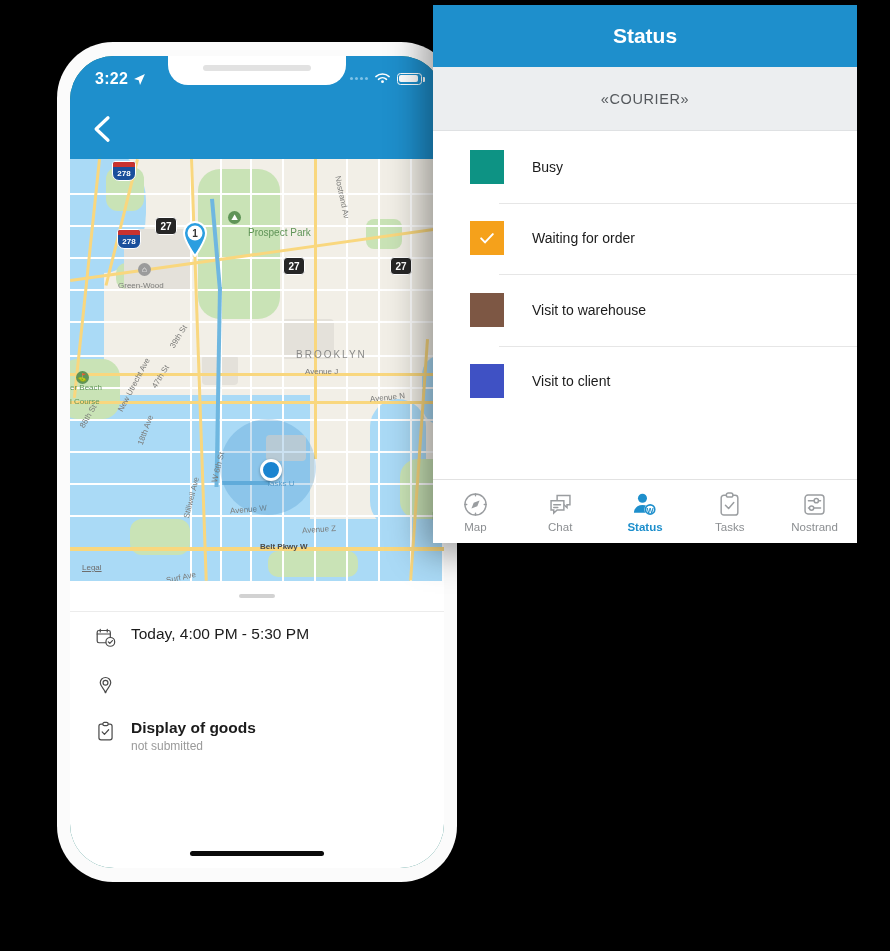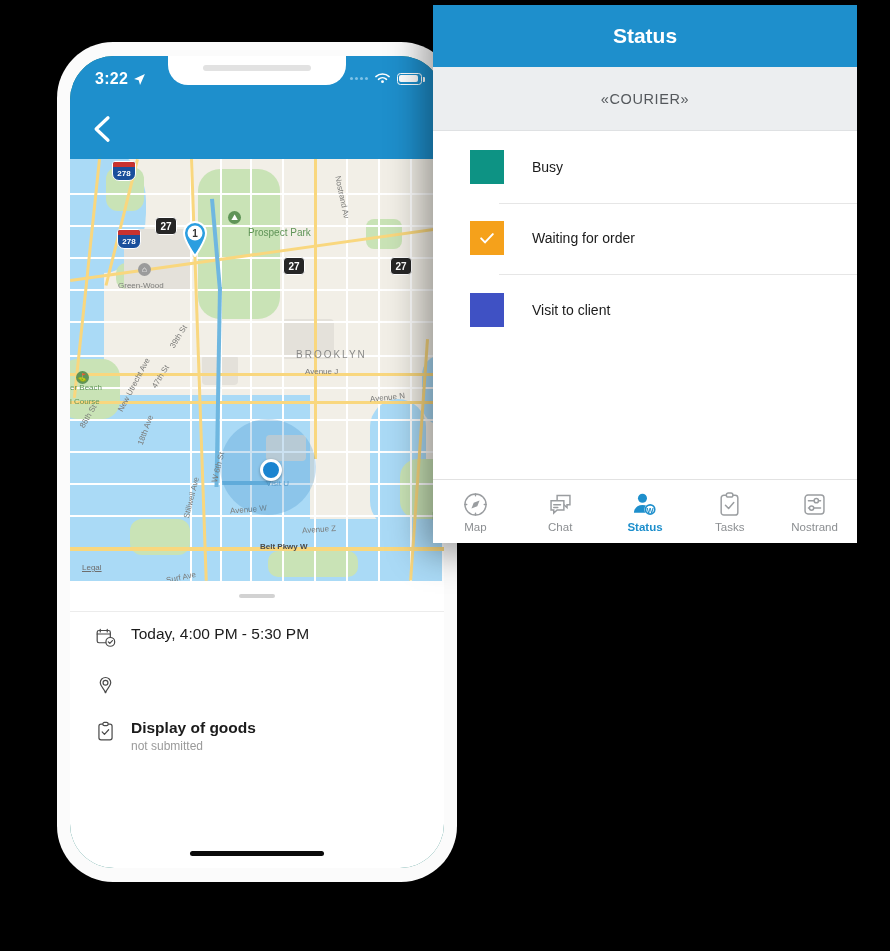--- a/index.html
+++ b/index.html
@@ -349,21 +349,21 @@
         <div class="maplabel" style="left:272px;top:16px;transform:rotate(78deg);transform-origin:0 0">Nostrand Av</div>
         <div class="maplabel" style="left:46px;top:250px;transform:rotate(-62deg);transform-origin:0 0">New Utrecht Ave</div>
         <div class="maplabel" style="left:98px;top:186px;transform:rotate(-58deg);transform-origin:0 0">39th St</div>
         <div class="maplabel" style="left:80px;top:226px;transform:rotate(-58deg);transform-origin:0 0">47th St</div>
         <div class="maplabel" style="left:8px;top:266px;transform:rotate(-60deg);transform-origin:0 0">86th St</div>
         <div class="maplabel" style="left:66px;top:284px;transform:rotate(-70deg);transform-origin:0 0">18th Ave</div>
         <div class="maplabel" style="left:140px;top:322px;transform:rotate(-76deg);transform-origin:0 0">W 6th St</div>
         <div class="maplabel" style="left:112px;top:358px;transform:rotate(-76deg);transform-origin:0 0">Stillwell Ave</div>
         <div class="maplabel" style="left:235px;top:208px">Avenue J</div>
         <div class="maplabel" style="left:300px;top:234px;transform:rotate(-6deg)">Avenue N</div>
-        <div class="maplabel" style="left:196px;top:320px;color:#5f9fc9">Visit U</div>
+        <div class="maplabel" style="left:196px;top:320px;color:#5f9fc9">Tasks U</div>
         <div class="maplabel" style="left:160px;top:346px;transform:rotate(-5deg)">Avenue W</div>
         <div class="maplabel" style="left:232px;top:366px;transform:rotate(-4deg)">Avenue Z</div>
         <div class="maplabel" style="left:190px;top:383px;color:#4a4a48;font-weight:bold">Belt Pkwy W</div>
         <div class="maplabel" style="left:96px;top:414px;transform:rotate(-12deg)">Surf Ave</div>
         <div class="maplabel park-name" style="left:362px;top:352px">Floy</div>
         <div class="maplabel" style="left:0px;top:224px;color:#5f9457">er Beach</div>
         <div class="maplabel" style="left:0px;top:238px;color:#5f9457">l Course</div>
         <div class="maplabel" style="left:370px;top:202px">Se</div>
         <div class="maplabel legal" style="left:12px;top:404px">Legal</div>
 
@@ -447,20 +447,24 @@
 
       <div class="status-row">
         <span class="swatch" style="background:#f5a11b">
           <svg width="20" height="20" viewBox="0 0 24 24">
               <path d="M5 12.5l4.6 4.8L19 7.4" stroke="#fff" stroke-width="2.4" fill="none" stroke-linecap="round" stroke-linejoin="round"></path>
             </svg>
         </span>
         <span class="status-label">Waiting for order</span>
       </div>
 
+      <div class="status-row">
+        <span class="swatch" style="background:#7d5744"></span>
+        <span class="status-label">Visit to warehouse</span>
+      </div>
 
       <div class="status-row">
         <span class="swatch" style="background:#3f51c4"></span>
         <span class="status-label">Visit to client</span>
       </div>
     </div>
 
     <div id="tabbar">
 
       <div class="tab">

